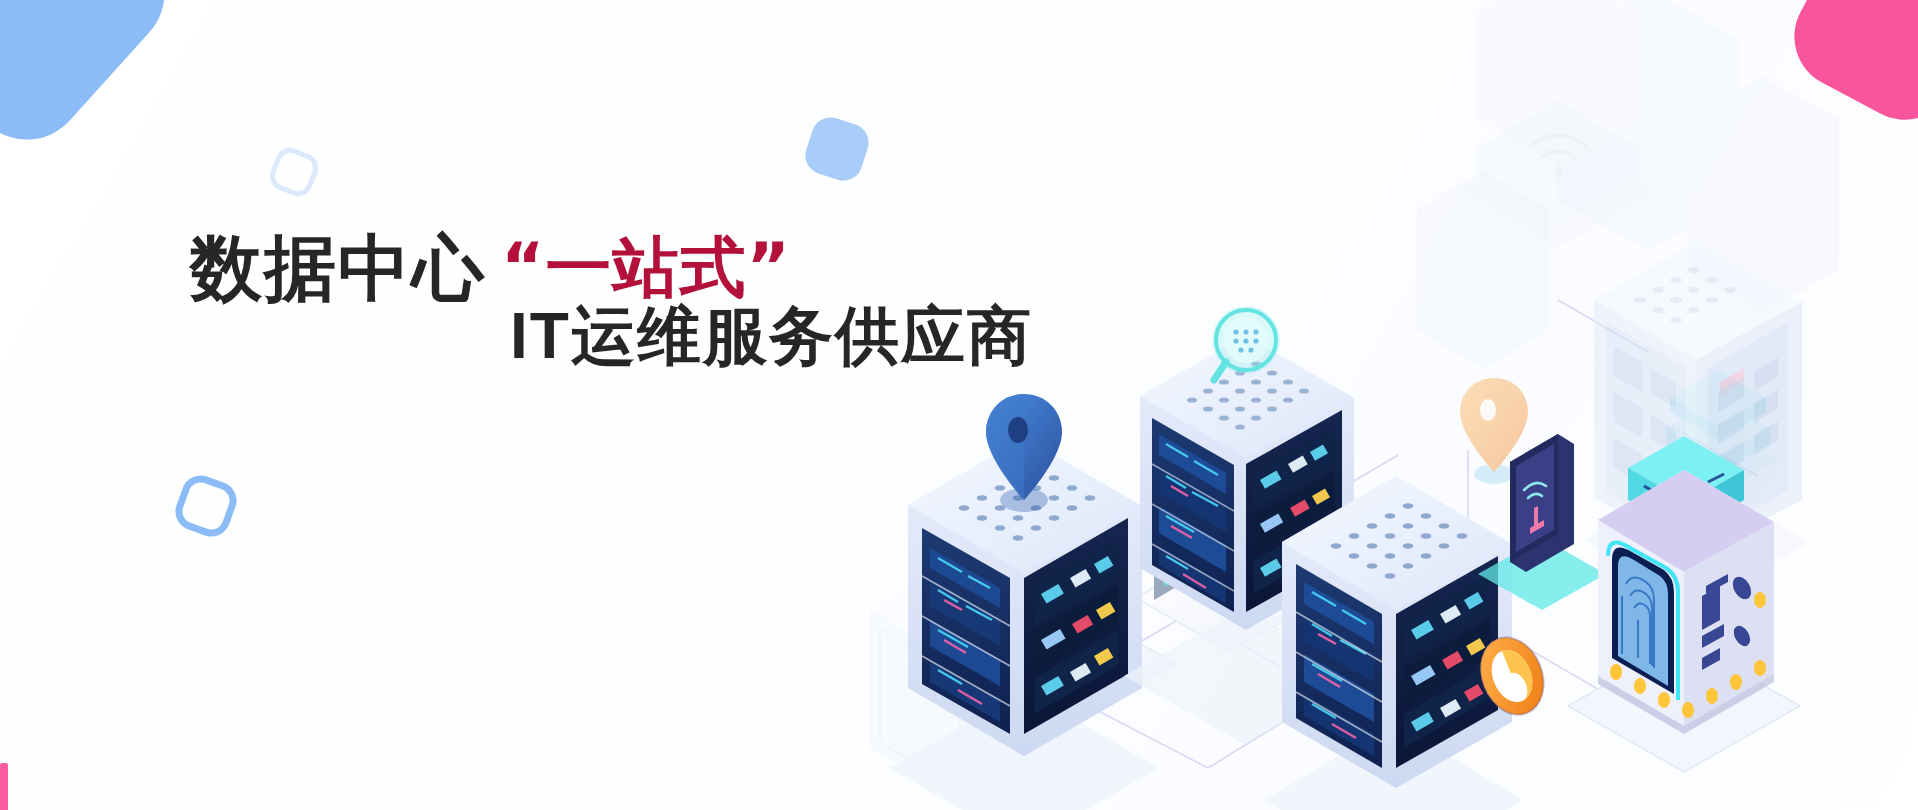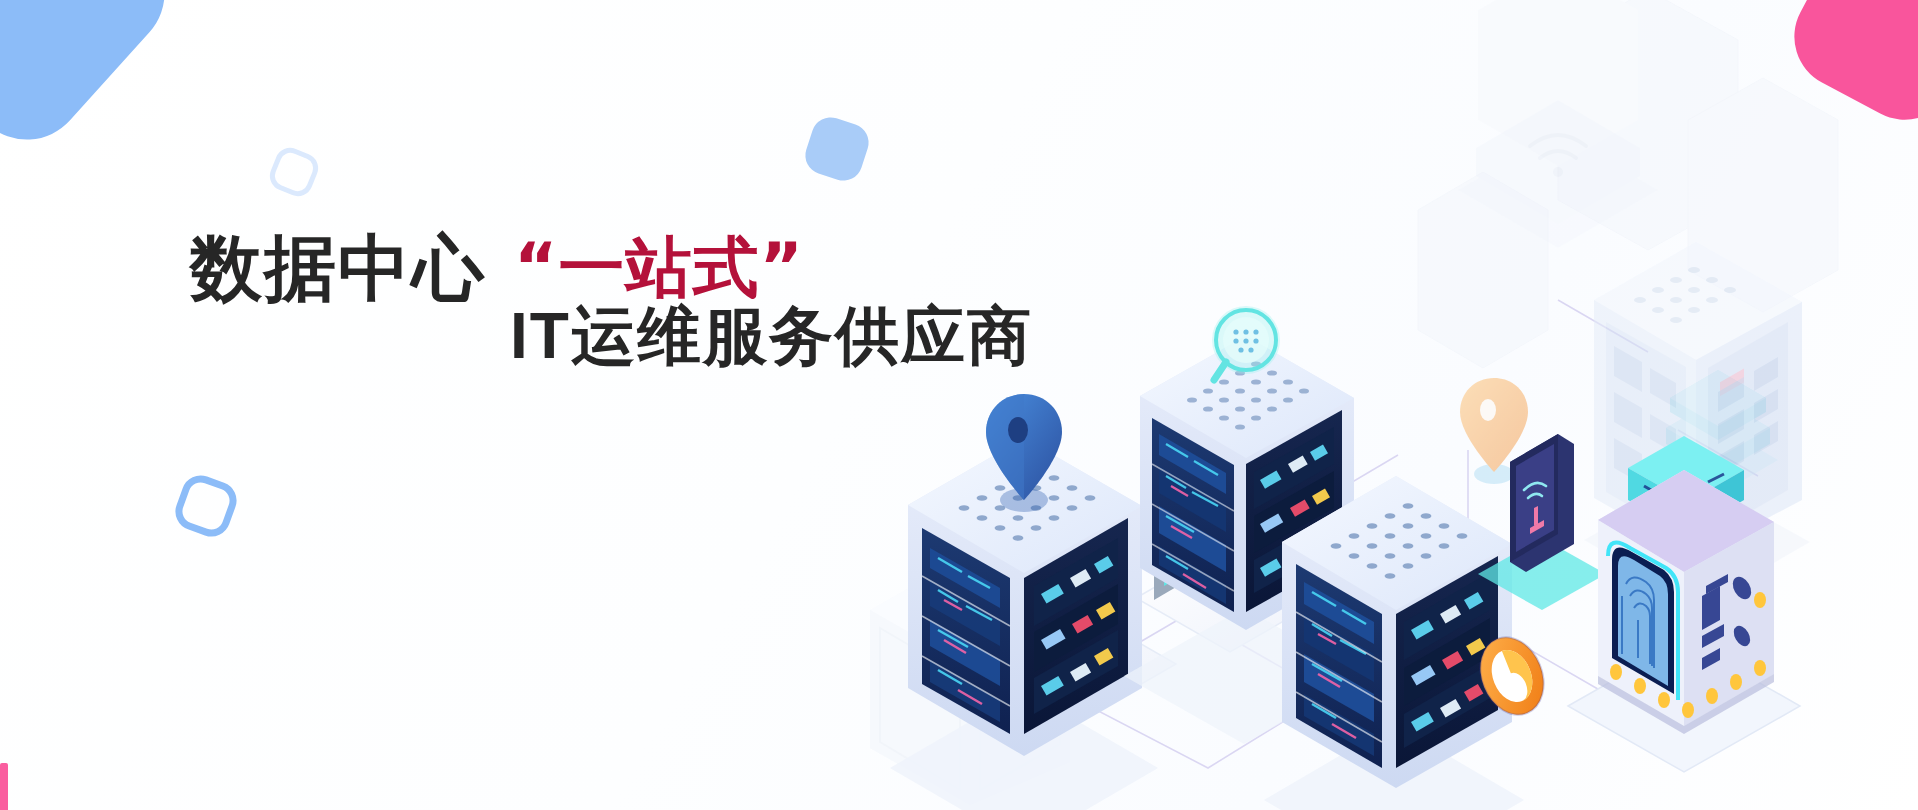--- a/index.html
+++ b/index.html
@@ -54,21 +54,21 @@
 
   
   #headline { position:absolute; left:190px; top:232px; width:860px; }
   .line1 { white-space:nowrap; line-height:1; }
   .t-black {
     font-size:72px; font-weight:bold; color:#262626;
     letter-spacing:2px; vertical-align:middle;
   }
   .t-red {
     font-size:66px; font-weight:bold; color:#b4113a;
-    letter-spacing:1px; vertical-align:middle; margin-left:28px;
+    letter-spacing:1px; vertical-align:middle; margin-left:15px;
     font-family:"DejaVu Sans","Liberation Sans",sans-serif;
   }
   .line2 {
     margin-left:320px;
     font-size:64px; font-weight:bold; color:#262626;
     letter-spacing:2px; white-space:nowrap; line-height:1;
   }
 
   
   #illustration { position:absolute; right:0; top:0; width:1060px; height:810px; }

